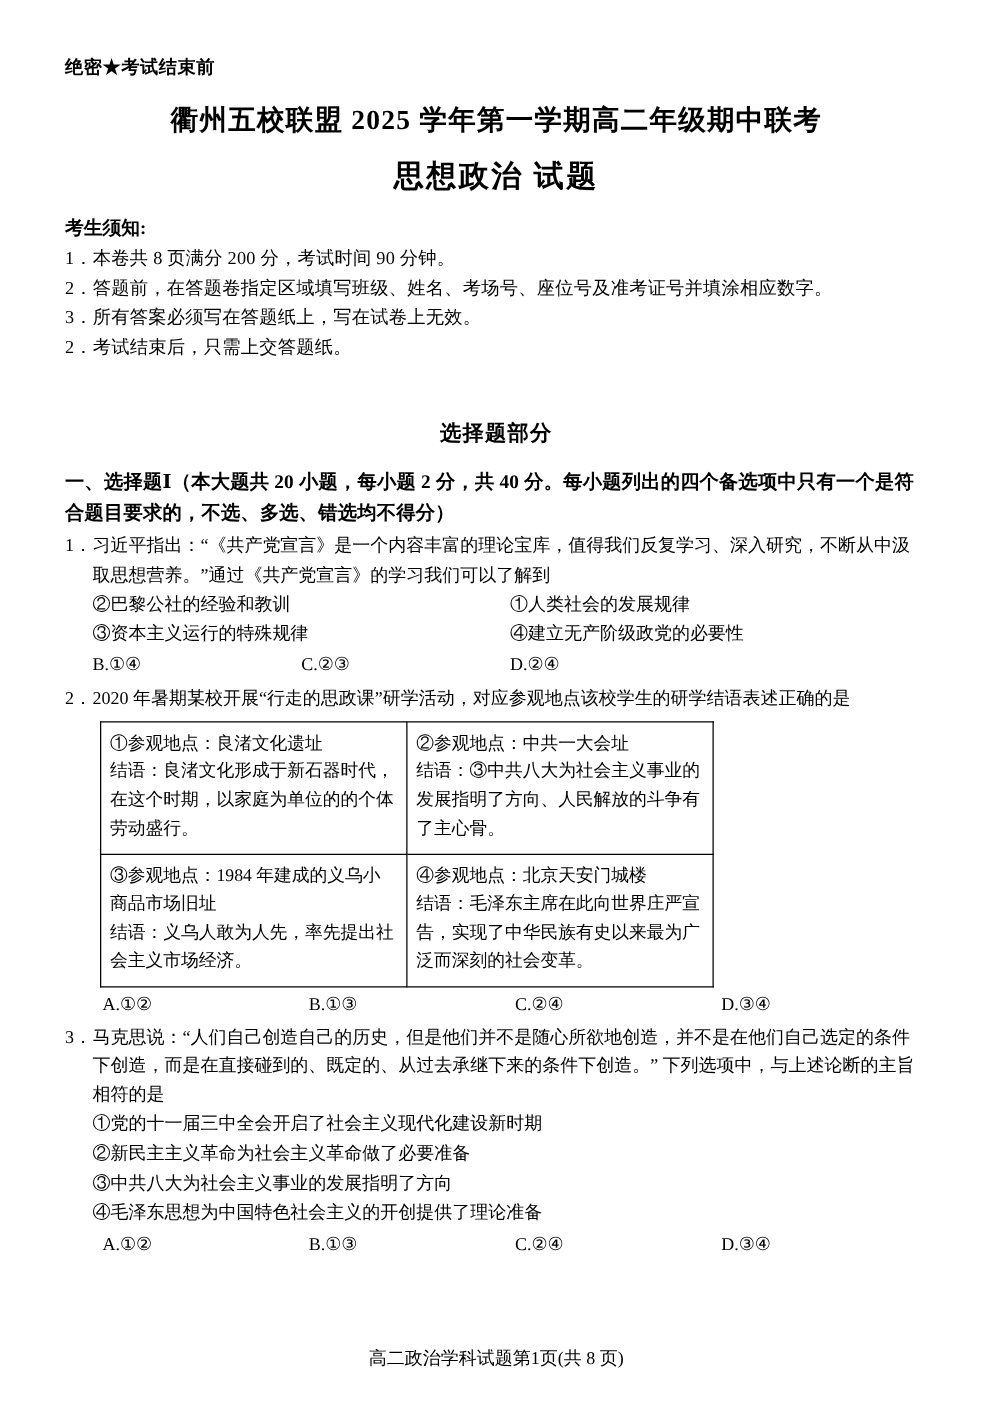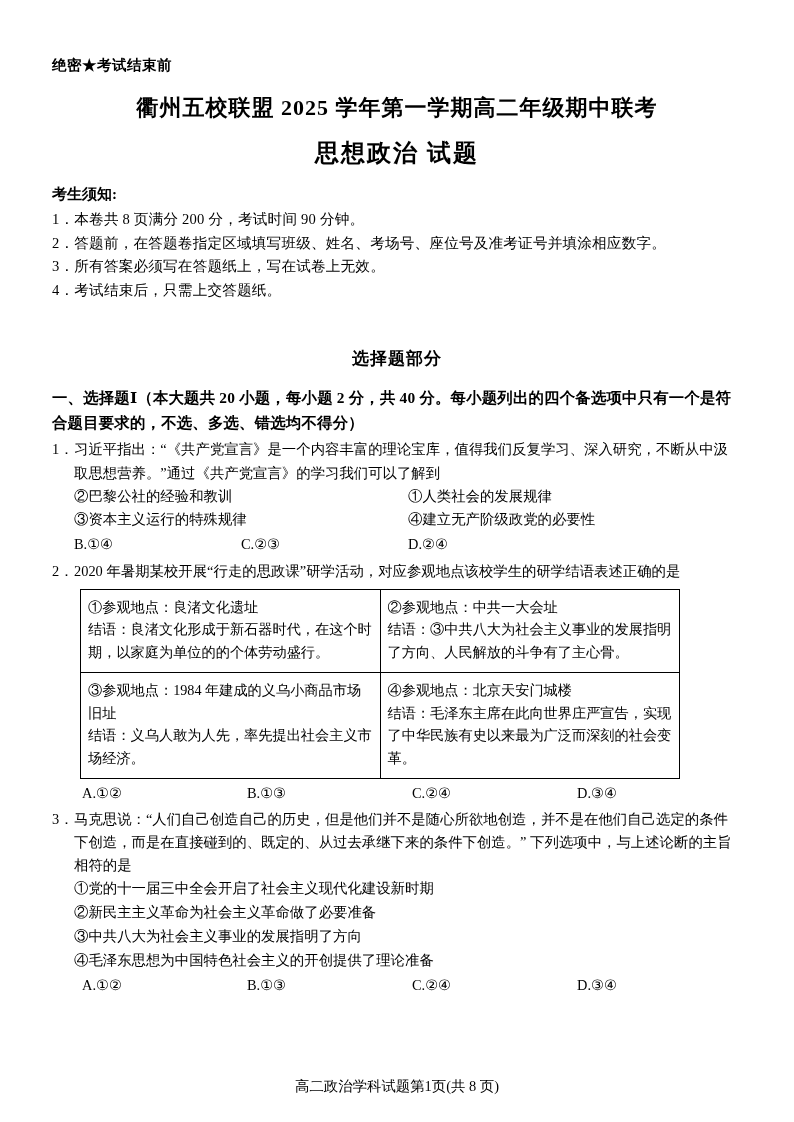--- a/index.html
+++ b/index.html
@@ -11,21 +11,21 @@
     height: 1122px;
     background: #ffffff;
     font-family: "Liberation Serif", "DejaVu Serif", serif;
     color: #000000;
   }
   .page {
     position: relative;
     width: 794px;
     height: 1122px;
     box-sizing: border-box;
-    padding: 56px 52px 0 52px;
+    padding: 44px 52px 0 52px;
   }
   .secret-line {
     font-size: 14.5px;
     font-weight: bold;
     letter-spacing: 0.5px;
     margin-bottom: 18px;
   }
   .title-main {
     text-align: center;
     font-size: 22px;
@@ -97,21 +97,21 @@
   }
   .choice.pad {
     padding-left: 8px;
   }
   .opt-line {
     font-size: 14.4px;
     line-height: 1.65;
   }
   table.grid {
     border-collapse: collapse;
-    width: 600px;
+    width: 491px;
     margin: 6px 0 2px 6px;
     table-layout: fixed;
   }
   table.grid td {
     border: 1px solid #000000;
     vertical-align: top;
     padding: 6px 7px 8px 7px;
     font-size: 14.2px;
     line-height: 1.6;
     width: 50%;
@@ -135,21 +135,21 @@
 
   <div class="secret-line">绝密★考试结束前</div>
 
   <div class="title-main">衢州五校联盟 2025 学年第一学期高二年级期中联考</div>
   <div class="title-sub">思想政治 试题</div>
 
   <div class="notice-head">考生须知:</div>
   <div class="notice-item">1．本卷共 8 页满分 200 分，考试时间 90 分钟。</div>
   <div class="notice-item">2．答题前，在答题卷指定区域填写班级、姓名、考场号、座位号及准考证号并填涂相应数字。</div>
   <div class="notice-item">3．所有答案必须写在答题纸上，写在试卷上无效。</div>
-  <div class="notice-item">4．考试结束后，只需上交答题纸。</div>
+  <div class="notice-item">2．考试结束后，只需上交答题纸。</div>
 
   <div class="section-title">选择题部分</div>
 
   <div class="part-heading">一、选择题Ⅰ（本大题共 20 小题，每小题 2 分，共 40 分。每小题列出的四个备选项中只有一个是符合题目要求的，不选、多选、错选均不得分）</div>
 
   <div class="q">
     <div class="q-num">1．</div>
     <div class="q-body">
       <div>习近平指出：“《共产党宣言》是一个内容丰富的理论宝库，值得我们反复学习、深入研究，不断从中汲取思想营养。”通过《共产党宣言》的学习我们可以了解到</div>
       <div class="opt-row">

